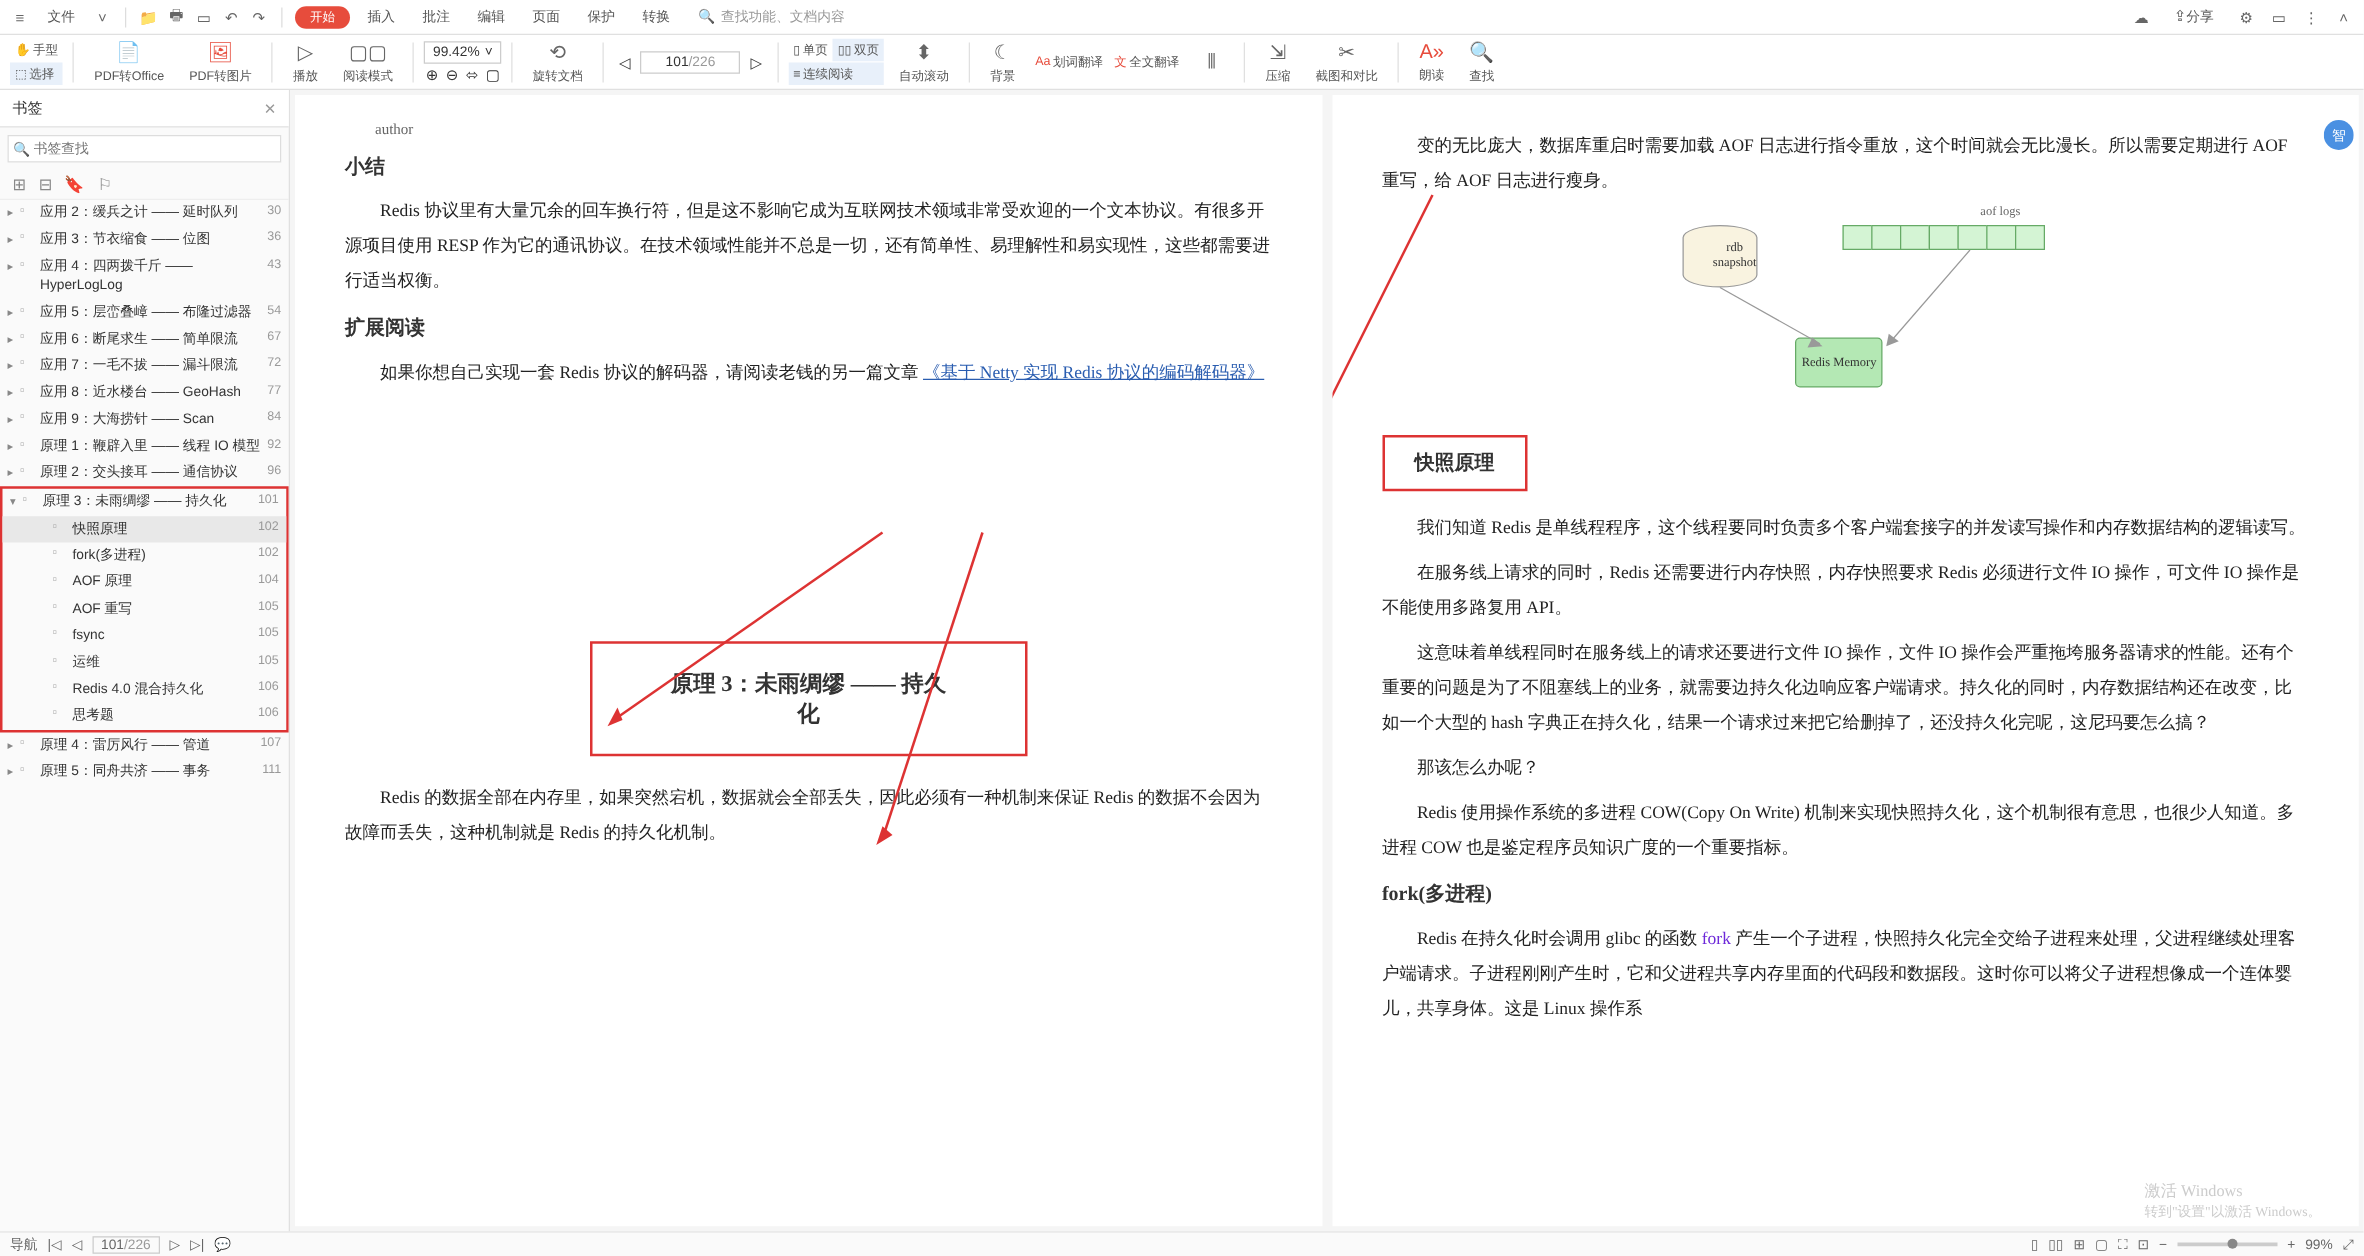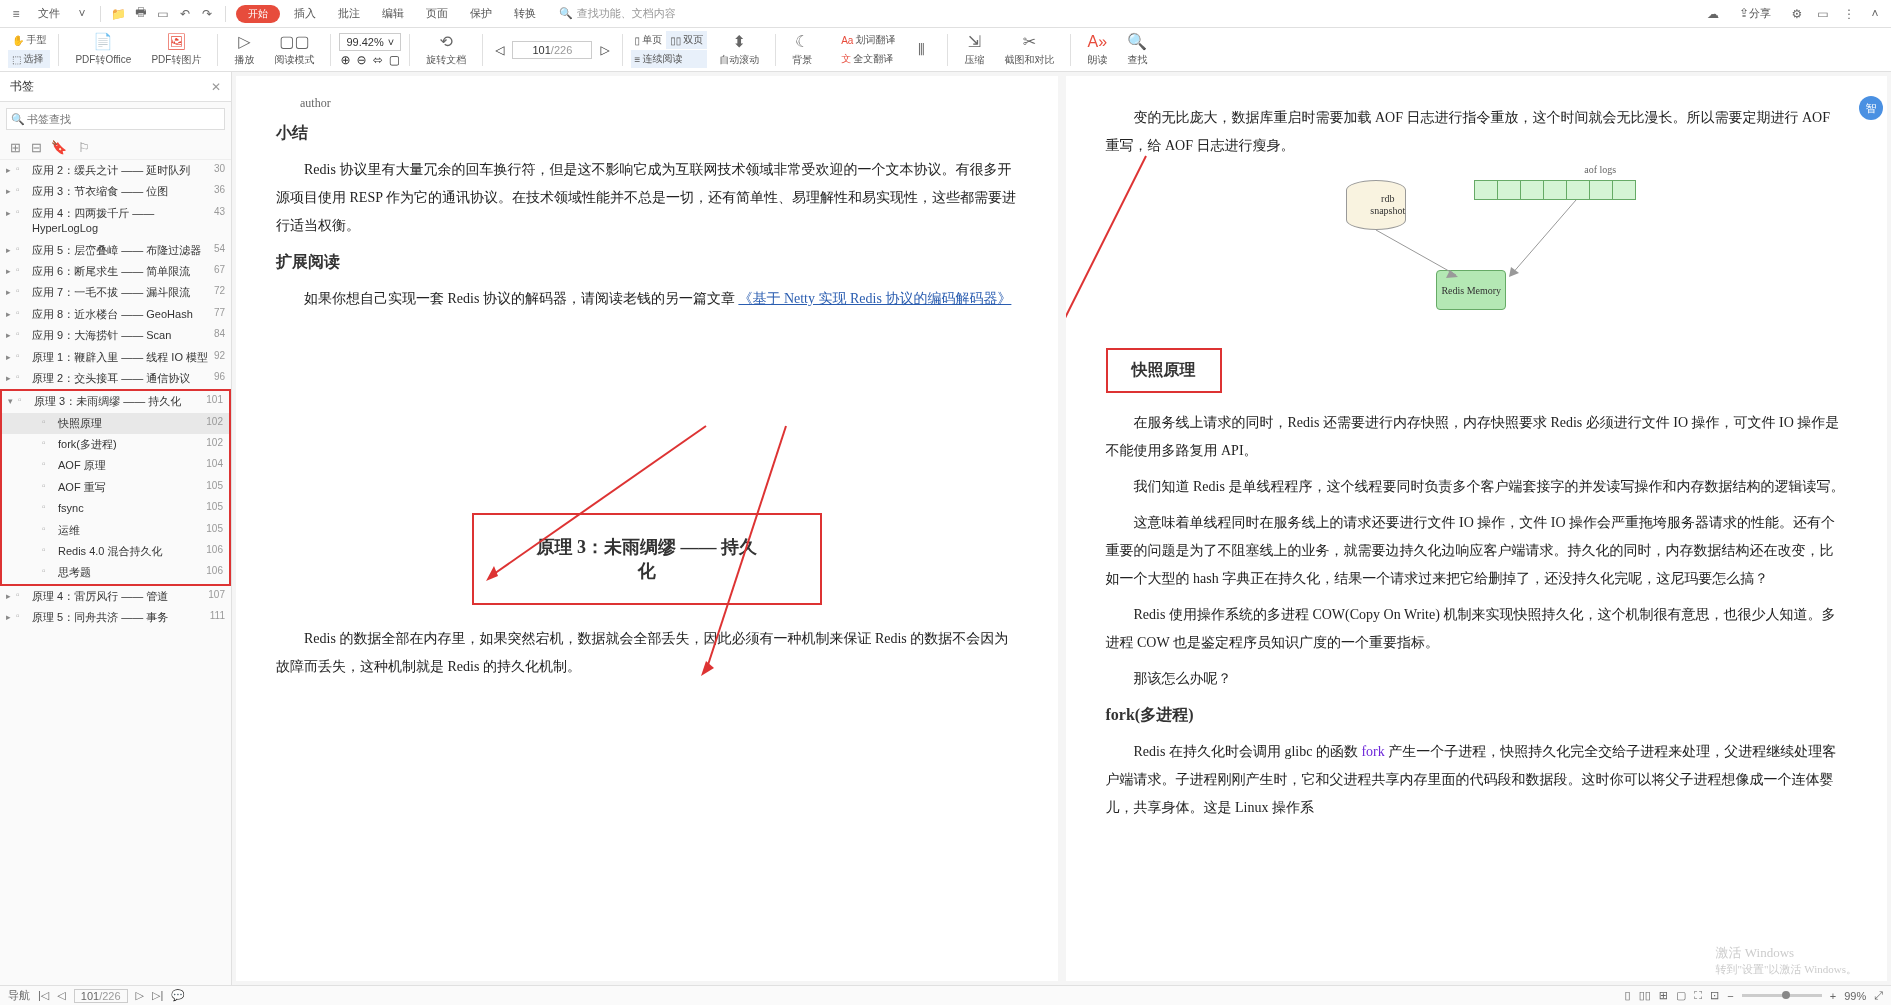--- a/index.html
+++ b/index.html
@@ -188,21 +188,21 @@
   </div>
   <div class="tool-btn">
       <span class="icon">⬍</span>
       <span>自动滚动</span>
     </div>
   <span class="sep"></span>
   <div class="tool-btn">
       <span class="icon">☾</span>
       <span>背景</span>
     </div>
-  <div style="display:flex;flex-direction:column;gap:1px;margin-left:13px;">
+  <div style="display:flex;flex-direction:row;gap:1px;">
     <div class="tool-btn-small">
         <span style="color:#e74c3c;">Aa</span>
         <span>划词翻译</span>
       </div>
     <div class="tool-btn-small">
         <span style="color:#e74c3c;">文</span>
         <span>全文翻译</span>
       </div>
   </div>
   <div class="tool-btn">
@@ -430,25 +430,25 @@
       </div>
 
       <svg class="arrow-svg" style="left:-30px;top:70px;" width="120" height="200">
         <line x1="110" y1="10" x2="20" y2="190" stroke="#d33" stroke-width="2"></line>
         <polygon points="15,195 28,188 20,180" fill="#d33"></polygon>
       </svg>
 
       <div class="snapshot-box">
         <h3 style="margin:0;">快照原理</h3>
       </div>
+      <p>我们知道 Redis 是单线程程序，这个线程要同时负责多个客户端套接字的并发读写操作和内存数据结构的逻辑读写。</p>
       <p>在服务线上请求的同时，Redis 还需要进行内存快照，内存快照要求 Redis 必须进行文件 IO 操作，可文件 IO 操作是不能使用多路复用 API。</p>
-      <p>我们知道 Redis 是单线程程序，这个线程要同时负责多个客户端套接字的并发读写操作和内存数据结构的逻辑读写。</p>
       <p>这意味着单线程同时在服务线上的请求还要进行文件 IO 操作，文件 IO 操作会严重拖垮服务器请求的性能。还有个重要的问题是为了不阻塞线上的业务，就需要边持久化边响应客户端请求。持久化的同时，内存数据结构还在改变，比如一个大型的 hash 字典正在持久化，结果一个请求过来把它给删掉了，还没持久化完呢，这尼玛要怎么搞？</p>
+      <p>那该怎么办呢？</p>
       <p>Redis 使用操作系统的多进程 COW(Copy On Write) 机制来实现快照持久化，这个机制很有意思，也很少人知道。多进程 COW 也是鉴定程序员知识广度的一个重要指标。</p>
-      <p>那该怎么办呢？</p>
       <h3>fork(多进程)</h3>
       <p id="fork-para">Redis 在持久化时会调用 glibc 的函数 <span style="color: #6d28d9;">fork</span> 产生一个子进程，快照持久化完全交给子进程来处理，父进程继续处理客户端请求。子进程刚刚产生时，它和父进程共享内存里面的代码段和数据段。这时你可以将父子进程想像成一个连体婴儿，共享身体。这是 Linux 操作系</p>
 
       <div class="watermark">
         <div>激活 Windows</div>
         <div style="font-size:11px;">转到"设置"以激活 Windows。</div>
       </div>
     </div>
   </div>
 </div>

